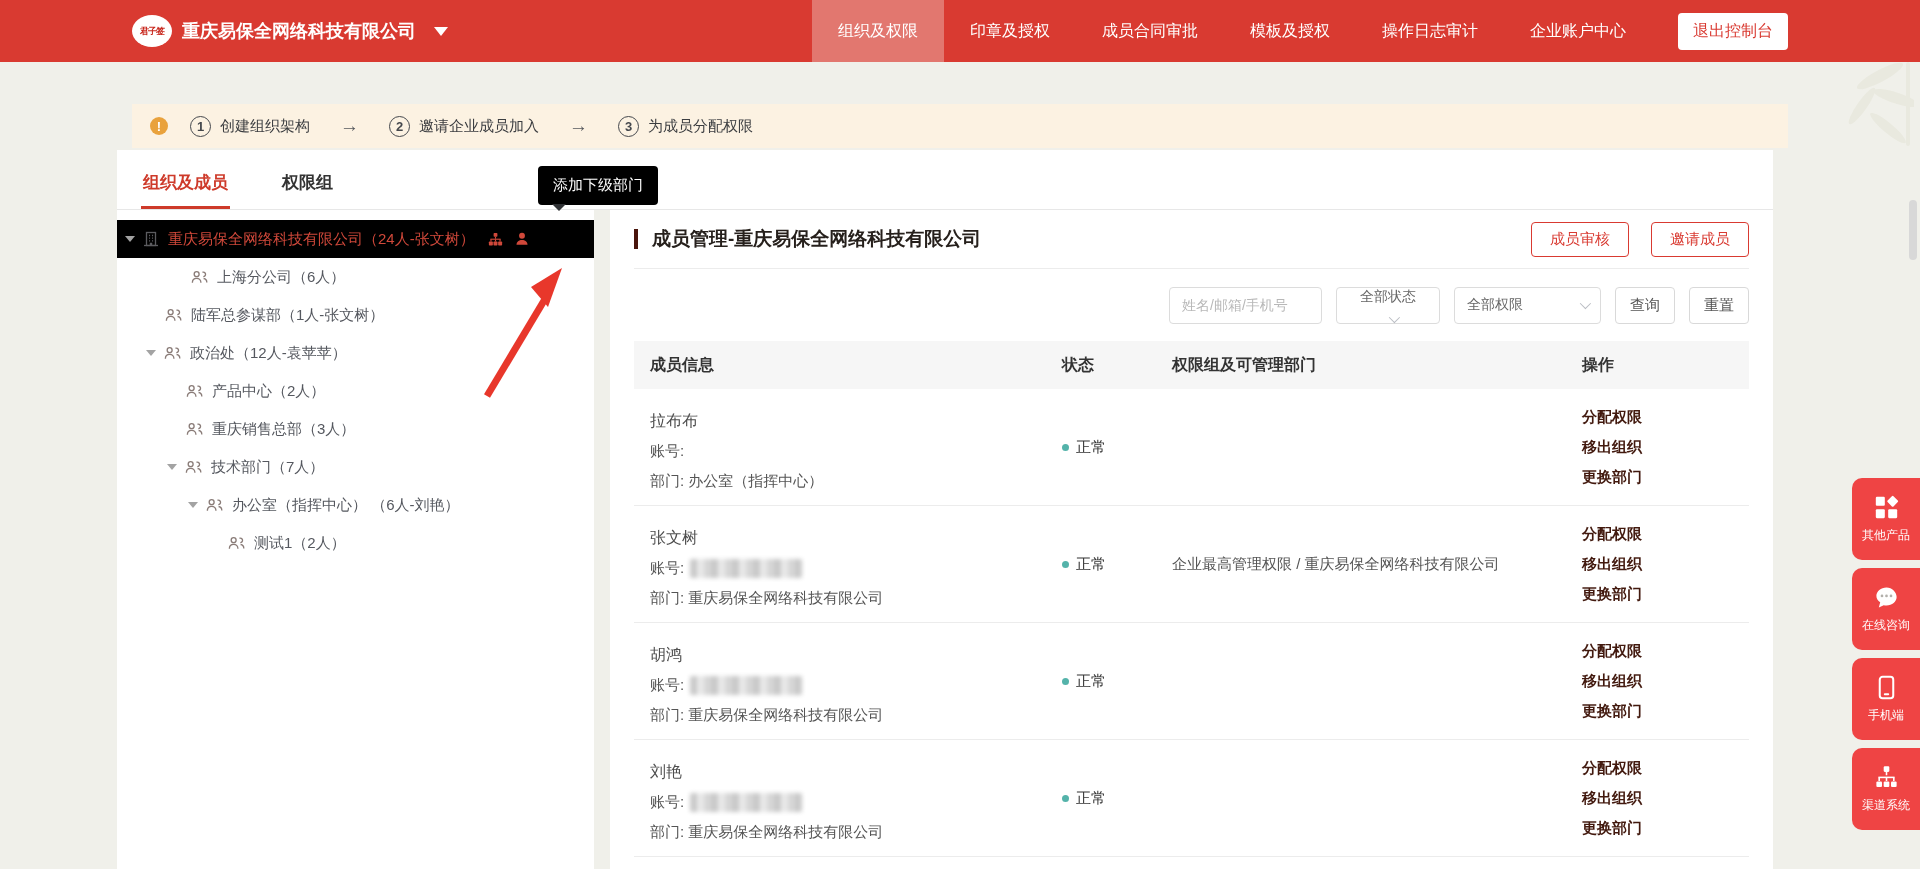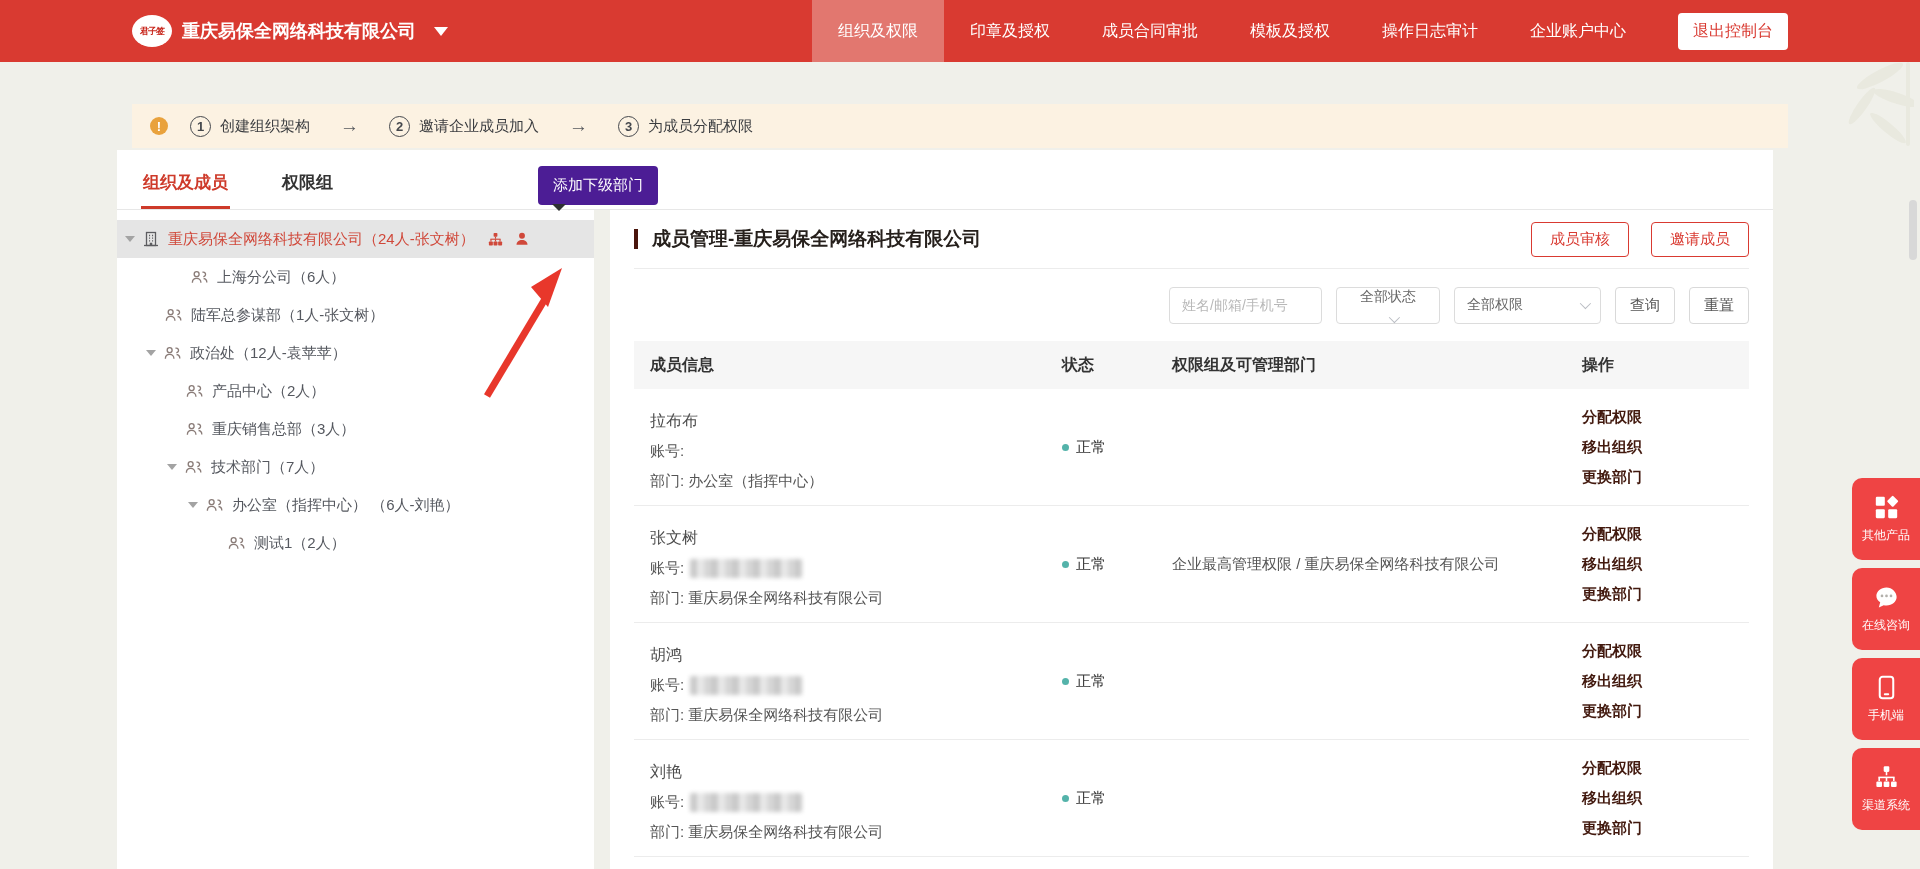--- a/index.html
+++ b/index.html
@@ -34,28 +34,28 @@
   .tabs { height:60px; background:#fff; border-bottom:1px solid #e7e7e7; display:flex; align-items:flex-end; padding-left:24px; }
   .tab { font-size:17px; font-weight:bold; color:#333; padding:0 2px 15px 2px; margin-right:50px; cursor:pointer; }
   .tab.active { color:#ce3a2a; border-bottom:3px solid #ce3a2a; padding-bottom:12px; }
   .columns { display:flex; height:659px; }
   .tree-panel { width:477px; background:#fff; padding-top:10px; position:relative; }
   .panel-gap { width:16px; background:#f0f0ea; }
   .main-panel { flex:1; background:#fff; padding:0 24px; position:relative; }
 
   
   .tree-row { height:38px; display:flex; align-items:center; font-size:15px; color:#55585f; cursor:pointer; white-space:nowrap; }
-  .tree-root { background:#e5e5e5; color:#d0483a; }
+  .tree-root { background:#000000; color:#d0483a; }
   .tw-caret { width:0; height:0; border-left:5px solid transparent; border-right:5px solid transparent; border-top:6px solid #a3a3a3; margin-right:7px; flex:none; }
   .tree-icon { margin-right:8px; flex:none; display:flex; }
   .root-ops { display:flex; align-items:center; gap:10px; margin-left:12px; }
   .root-ops svg { cursor:pointer; }
 
   
-  .tooltip { position:absolute; left:538px; top:166px; background:#4c1d95; color:#fff; font-size:15px; padding:10px 15px; border-radius:4px; z-index:40; white-space:nowrap; }
+  .tooltip { position:absolute; left:538px; top:166px; background:#000000; color:#fff; font-size:15px; padding:10px 15px; border-radius:4px; z-index:40; white-space:nowrap; }
   .tooltip::after { content:""; position:absolute; left:14px; bottom:-6px; width:0; height:0; border-left:7px solid transparent; border-right:7px solid transparent; border-top:7px solid #2e3033; }
   .annot-arrow { position:absolute; left:0; top:0; z-index:45; pointer-events:none; }
 
   
   .panel-head { height:59px; display:flex; align-items:center; justify-content:space-between; border-bottom:1px solid #ececec; }
   .panel-title { font-size:19px; font-weight:bold; color:#26201c; display:flex; align-items:center; }
   .panel-title::before { content:""; width:4px; height:20px; background:#4a150c; margin-right:14px; }
   .head-btns { display:flex; gap:22px; }
   .btn-red-outline { background:#fff; border:1px solid #d93a31; color:#d93a31; font-size:15px; padding:7px 18px; border-radius:4px; cursor:pointer; white-space:nowrap; }
 

